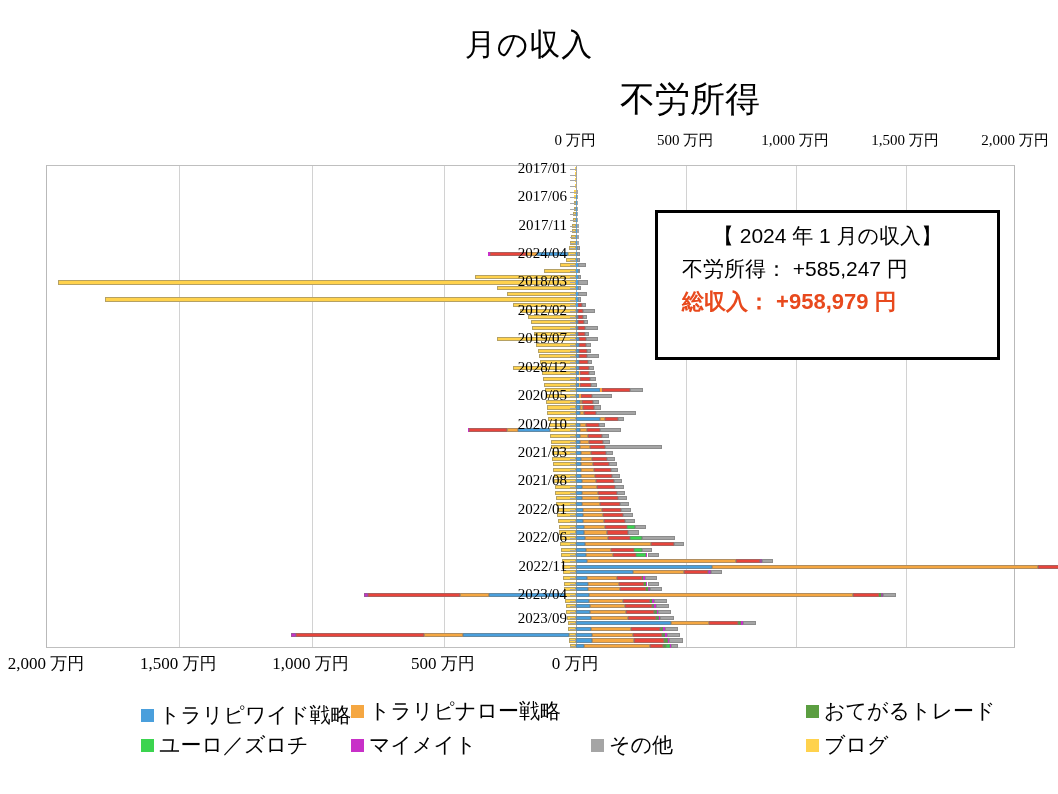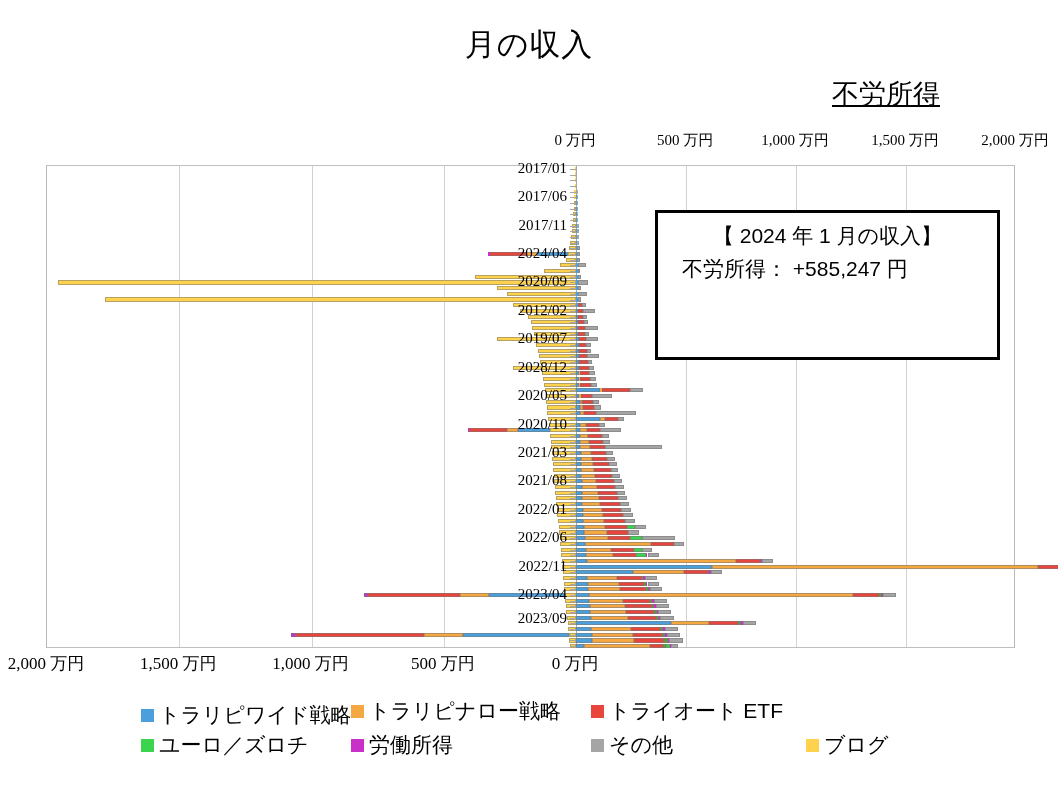--- a/index.html
+++ b/index.html
@@ -19,24 +19,23 @@
     text-align:center;
     font-family:"Liberation Sans","DejaVu Sans",sans-serif;
     font-size:31px;font-weight:400;letter-spacing:1px;
   }
   .sub-left{
     position:absolute;left:130px;top:76px;width:320px;text-align:center;
     font-family:"Liberation Sans","DejaVu Sans",sans-serif;
     font-size:27px;
   }
   .sub-right{
-    position:absolute;left:620px;top:76px;width:320px;text-align:right;
+    position:absolute;left:620px;top:76px;width:320px;text-align:left;
     font-family:"Liberation Sans","DejaVu Sans",sans-serif;
-    font-size:27px;
-    text-decoration:underline;
+    font-size:35px;
   }
 
   
   #plot{
     position:absolute;left:46px;top:165px;width:969px;height:483px;
     border-left:1px solid #b9b9b9;
     border-right:1px solid #b9b9b9;
     border-top:1px solid #bfbfbf;
     border-bottom:1px solid #bfbfbf;
     box-sizing:border-box;
@@ -619,58 +618,59 @@
       <div class="seg" style="left: 616.34px; top: 478.113px; width: 2.64px; height: 4.09129px; background: rgb(91, 158, 65); border: 1px solid rgba(120, 120, 120, 0.55);"></div>
       <div class="seg" style="left: 618.98px; top: 478.113px; width: 3.96px; height: 4.09129px; background: rgb(59, 212, 79); border: 1px solid rgba(120, 120, 120, 0.55);"></div>
       <div class="seg" style="left: 622.94px; top: 478.113px; width: 1.32px; height: 4.09129px; background: rgb(200, 48, 200);"></div>
       <div class="seg" style="left: 624.26px; top: 478.113px; width: 6.6px; height: 4.09129px; background: rgb(165, 165, 165); border: 1px solid rgba(120, 120, 120, 0.55);"></div>
       <div class="tick" style="left: 523px; top: 480.159px; width: 6px;"></div>
     </div>
 
   <div id="callout">
     <div class="line l1">【 2024 年 1 月の収入】</div>
     <div class="line l3">不労所得： +585,247 円</div>
+    <div class="line l4">総収入： +958,979 円</div>
   </div>
 
   <div id="legend">
       <div class="lg" style="left: 95px; top: 4px;">
         <span class="sw" style="background: rgb(74, 159, 220);"></span>
         <span class="lgt">トラリピワイド戦略</span>
       </div>
       <div class="lg" style="left: 305px; top: 0px;">
         <span class="sw" style="background: rgb(245, 167, 66);"></span>
         <span class="lgt">トラリピナロー戦略</span>
       </div>
-      <div class="lg" style="left: 545px; top: 0px;">
-        <span class="sw" style="background: rgb(232, 69, 60);"></span>
-        <span class="lgt">トライオート ETF</span>
+      <div class="lg" style="left: 760px; top: 0px;">
+        <span class="sw" style="background: rgb(91, 158, 65);"></span>
+        <span class="lgt">おてがるトレード</span>
       </div>
       <div class="lg" style="left: 95px; top: 34px;">
         <span class="sw" style="background: rgb(59, 212, 79);"></span>
         <span class="lgt">ユーロ／ズロチ</span>
       </div>
       <div class="lg" style="left: 305px; top: 34px;">
         <span class="sw" style="background: rgb(200, 48, 200);"></span>
-        <span class="lgt">労働所得</span>
+        <span class="lgt">マイメイト</span>
       </div>
       <div class="lg" style="left: 545px; top: 34px;">
         <span class="sw" style="background: rgb(165, 165, 165);"></span>
         <span class="lgt">その他</span>
       </div>
       <div class="lg" style="left: 760px; top: 34px;">
         <span class="sw" style="background: rgb(255, 210, 77);"></span>
         <span class="lgt">ブログ</span>
       </div>
     </div>
 
 <div class="catlab" style="left: 495px; width: 72px; top: 167.841px;">2017/01</div>
     <div class="catlab" style="left: 495px; width: 72px; top: 196.253px;">2017/06</div>
     <div class="catlab" style="left: 495px; width: 72px; top: 224.665px;">2017/11</div>
     <div class="catlab" style="left: 495px; width: 72px; top: 253.076px;">2024/04</div>
-    <div class="catlab" style="left: 495px; width: 72px; top: 281.488px;">2020/09</div>
+    <div class="catlab" style="left: 495px; width: 72px; top: 281.488px;">2018/03</div>
     <div class="catlab" style="left: 495px; width: 72px; top: 309.9px;">2012/02</div>
     <div class="catlab" style="left: 495px; width: 72px; top: 338.312px;">2019/07</div>
     <div class="catlab" style="left: 495px; width: 72px; top: 366.724px;">2028/12</div>
     <div class="catlab" style="left: 495px; width: 72px; top: 395.135px;">2020/05</div>
     <div class="catlab" style="left: 495px; width: 72px; top: 423.547px;">2020/10</div>
     <div class="catlab" style="left: 495px; width: 72px; top: 451.959px;">2021/03</div>
     <div class="catlab" style="left: 495px; width: 72px; top: 480.371px;">2021/08</div>
     <div class="catlab" style="left: 495px; width: 72px; top: 508.782px;">2022/01</div>
     <div class="catlab" style="left: 495px; width: 72px; top: 537.194px;">2022/06</div>
     <div class="catlab" style="left: 495px; width: 72px; top: 565.606px;">2022/11</div>

